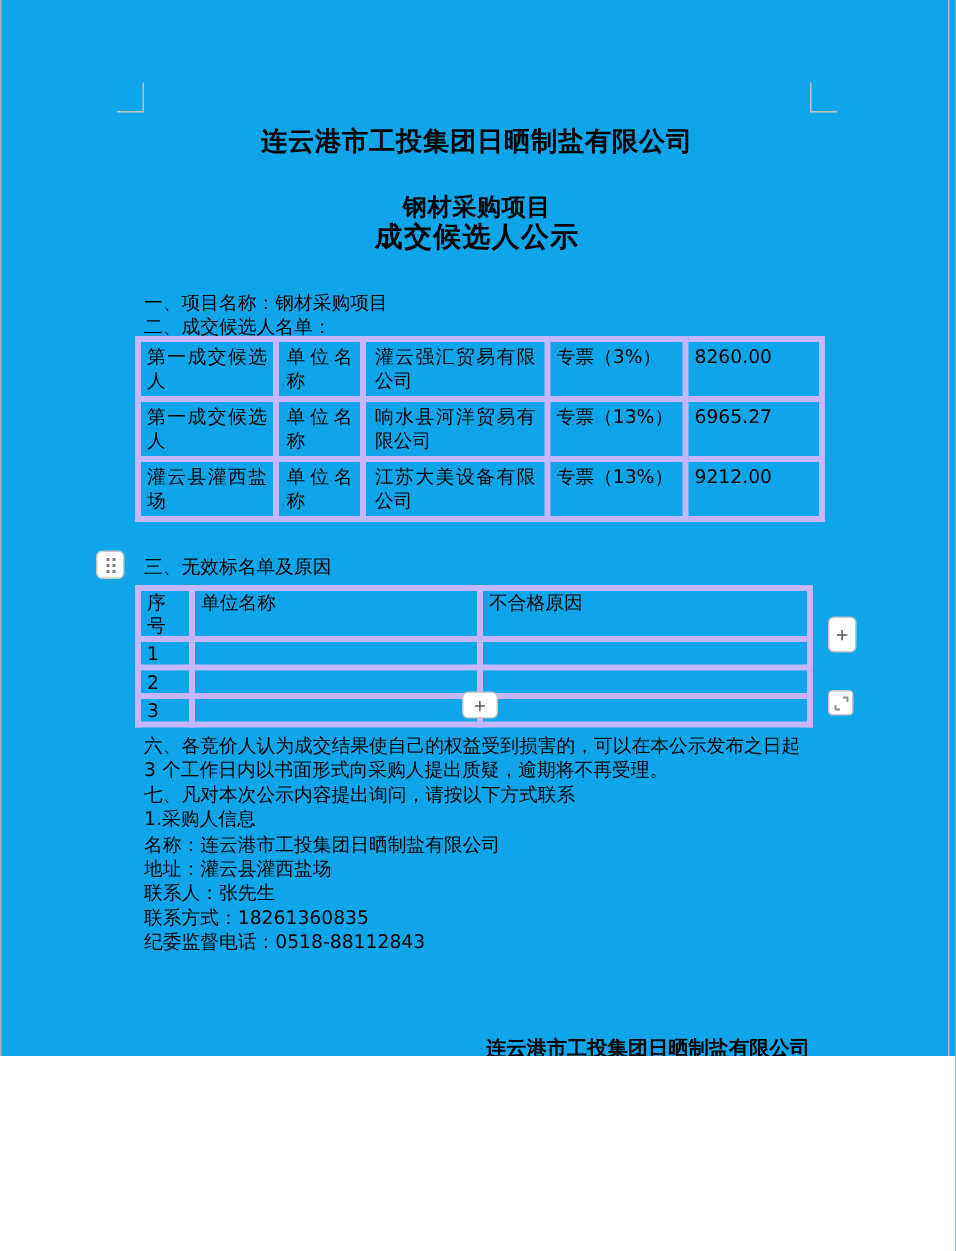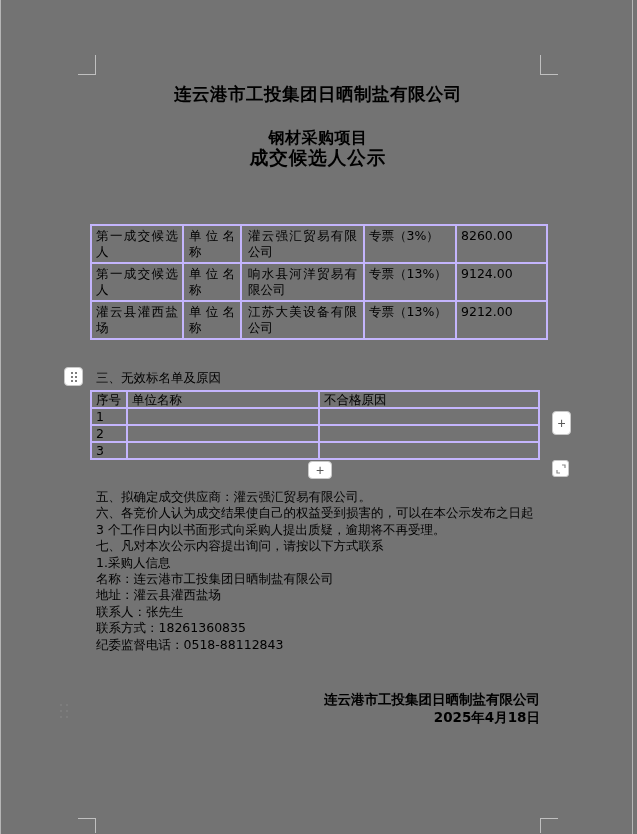--- a/index.html
+++ b/index.html
@@ -5,23 +5,23 @@
   * { box-sizing: border-box; }
   html, body { margin: 0; padding: 0; }
   body {
     width: 637px; height: 834px;
     background: #ffffff;
     font-family: "DejaVu Sans", "Liberation Sans", sans-serif;
     color: #000;
   }
   .page {
     position: relative;
-    width: 637px; height: 834px;
+    width: 637px; height: 704px;
     overflow: hidden;
-    background: #737373;
+    background: #0ea5e9;
   }
   
   .edge { position: absolute; top: 0; bottom: 0; width: 1px; background: #b5b5b5; }
   .edge-left { left: 0; }
   .edge-right { left: 632px; }
   
   .crop { position: absolute; border: 0 solid #c0c0c0; }
   .crop-tl { left: 78px; top: 55px; width: 18px; height: 20px; border-right-width: 1px; border-bottom-width: 1px; }
   .crop-tr { left: 540px; top: 55px; width: 18px; height: 20px; border-left-width: 1px; border-bottom-width: 1px; }
   .crop-bl { left: 78px; top: 818px; width: 18px; height: 15px; border-right-width: 1px; border-top-width: 1px; }
@@ -40,21 +40,21 @@
     font-size: 12.5px; line-height: 16.4px;
   }
 
   table {
     position: absolute;
     border-collapse: collapse;
     table-layout: fixed;
     font-size: 12.5px;
   }
   td, th {
-    border: 2px solid #c4b5fd;
+    border: 4px solid #c4b5fd;
     vertical-align: top;
     font-weight: normal;
     padding: 2px 4px;
     line-height: 16px;
     text-align: justify;
     text-justify: inter-character;
     overflow: hidden;
     word-break: break-all;
   }
   .candidates { left: 90px; top: 224px; width: 456px; }
@@ -105,20 +105,24 @@
   <div class="edge edge-right"></div>
   <div class="crop crop-tl"></div>
   <div class="crop crop-tr"></div>
   <div class="crop crop-bl"></div>
   <div class="crop crop-br"></div>
 
   <div class="doc-title t1">连云港市工投集团日晒制盐有限公司</div>
   <div class="doc-title t2">钢材采购项目</div>
   <div class="doc-title t3">成交候选人公示</div>
 
+  <div class="para" style="top:194px;">
+    <div>一、项目名称：钢材采购项目</div>
+    <div>二、成交候选人名单：</div>
+  </div>
 
   <table class="candidates">
     <colgroup>
       <col style="width:92px">
         <col style="width:58px">
         <col style="width:123px">
         <col style="width:92px">
         <col style="width:91px">
     </colgroup>
     <tbody>
@@ -127,21 +131,21 @@
       <td class="c2">单位名称</td>
       <td class="c3">灌云强汇贸易有限公司</td>
       <td>专票（3%）</td>
       <td class="c5">8260.00</td>
     </tr>
     <tr>
       <td>第一成交候选人</td>
       <td class="c2">单位名称</td>
       <td class="c3">响水县河洋贸易有限公司</td>
       <td>专票（13%）</td>
-      <td class="c5">9124.00</td>
+      <td class="c5">6965.27</td>
     </tr>
     <tr>
       <td>灌云县灌西盐场</td>
       <td class="c2">单位名称</td>
       <td class="c3">江苏大美设备有限公司</td>
       <td>专票（13%）</td>
       <td class="c5">9212.00</td>
     </tr>
   </tbody>
     </table>
@@ -192,21 +196,20 @@
   <button class="ctl add-col">+</button>
   <button class="ctl add-row">+</button>
   <button class="ctl resize">
     <svg width="12" height="12" viewBox="0 0 12 12">
       <polyline points="7,2 10,2 10,5" fill="none" stroke="#8a8a8a" stroke-width="1.2"></polyline>
       <polyline points="5,10 2,10 2,7" fill="none" stroke="#8a8a8a" stroke-width="1.2"></polyline>
     </svg>
   </button>
 
   <div class="para contact-block">
-    <div>五、拟确定成交供应商：灌云强汇贸易有限公司。</div>
     <div>六、各竞价人认为成交结果使自己的权益受到损害的，可以在本公示发布之日起3 个工作日内以书面形式向采购人提出质疑，逾期将不再受理。</div>
     <div>七、凡对本次公示内容提出询问，请按以下方式联系</div>
     <div>1.采购人信息</div>
     <div>名称：连云港市工投集团日晒制盐有限公司</div>
     <div>地址：灌云县灌西盐场</div>
     <div>联系人：张先生</div>
     <div>联系方式：18261360835</div>
     <div>纪委监督电话：0518-88112843</div>
   </div>
 

